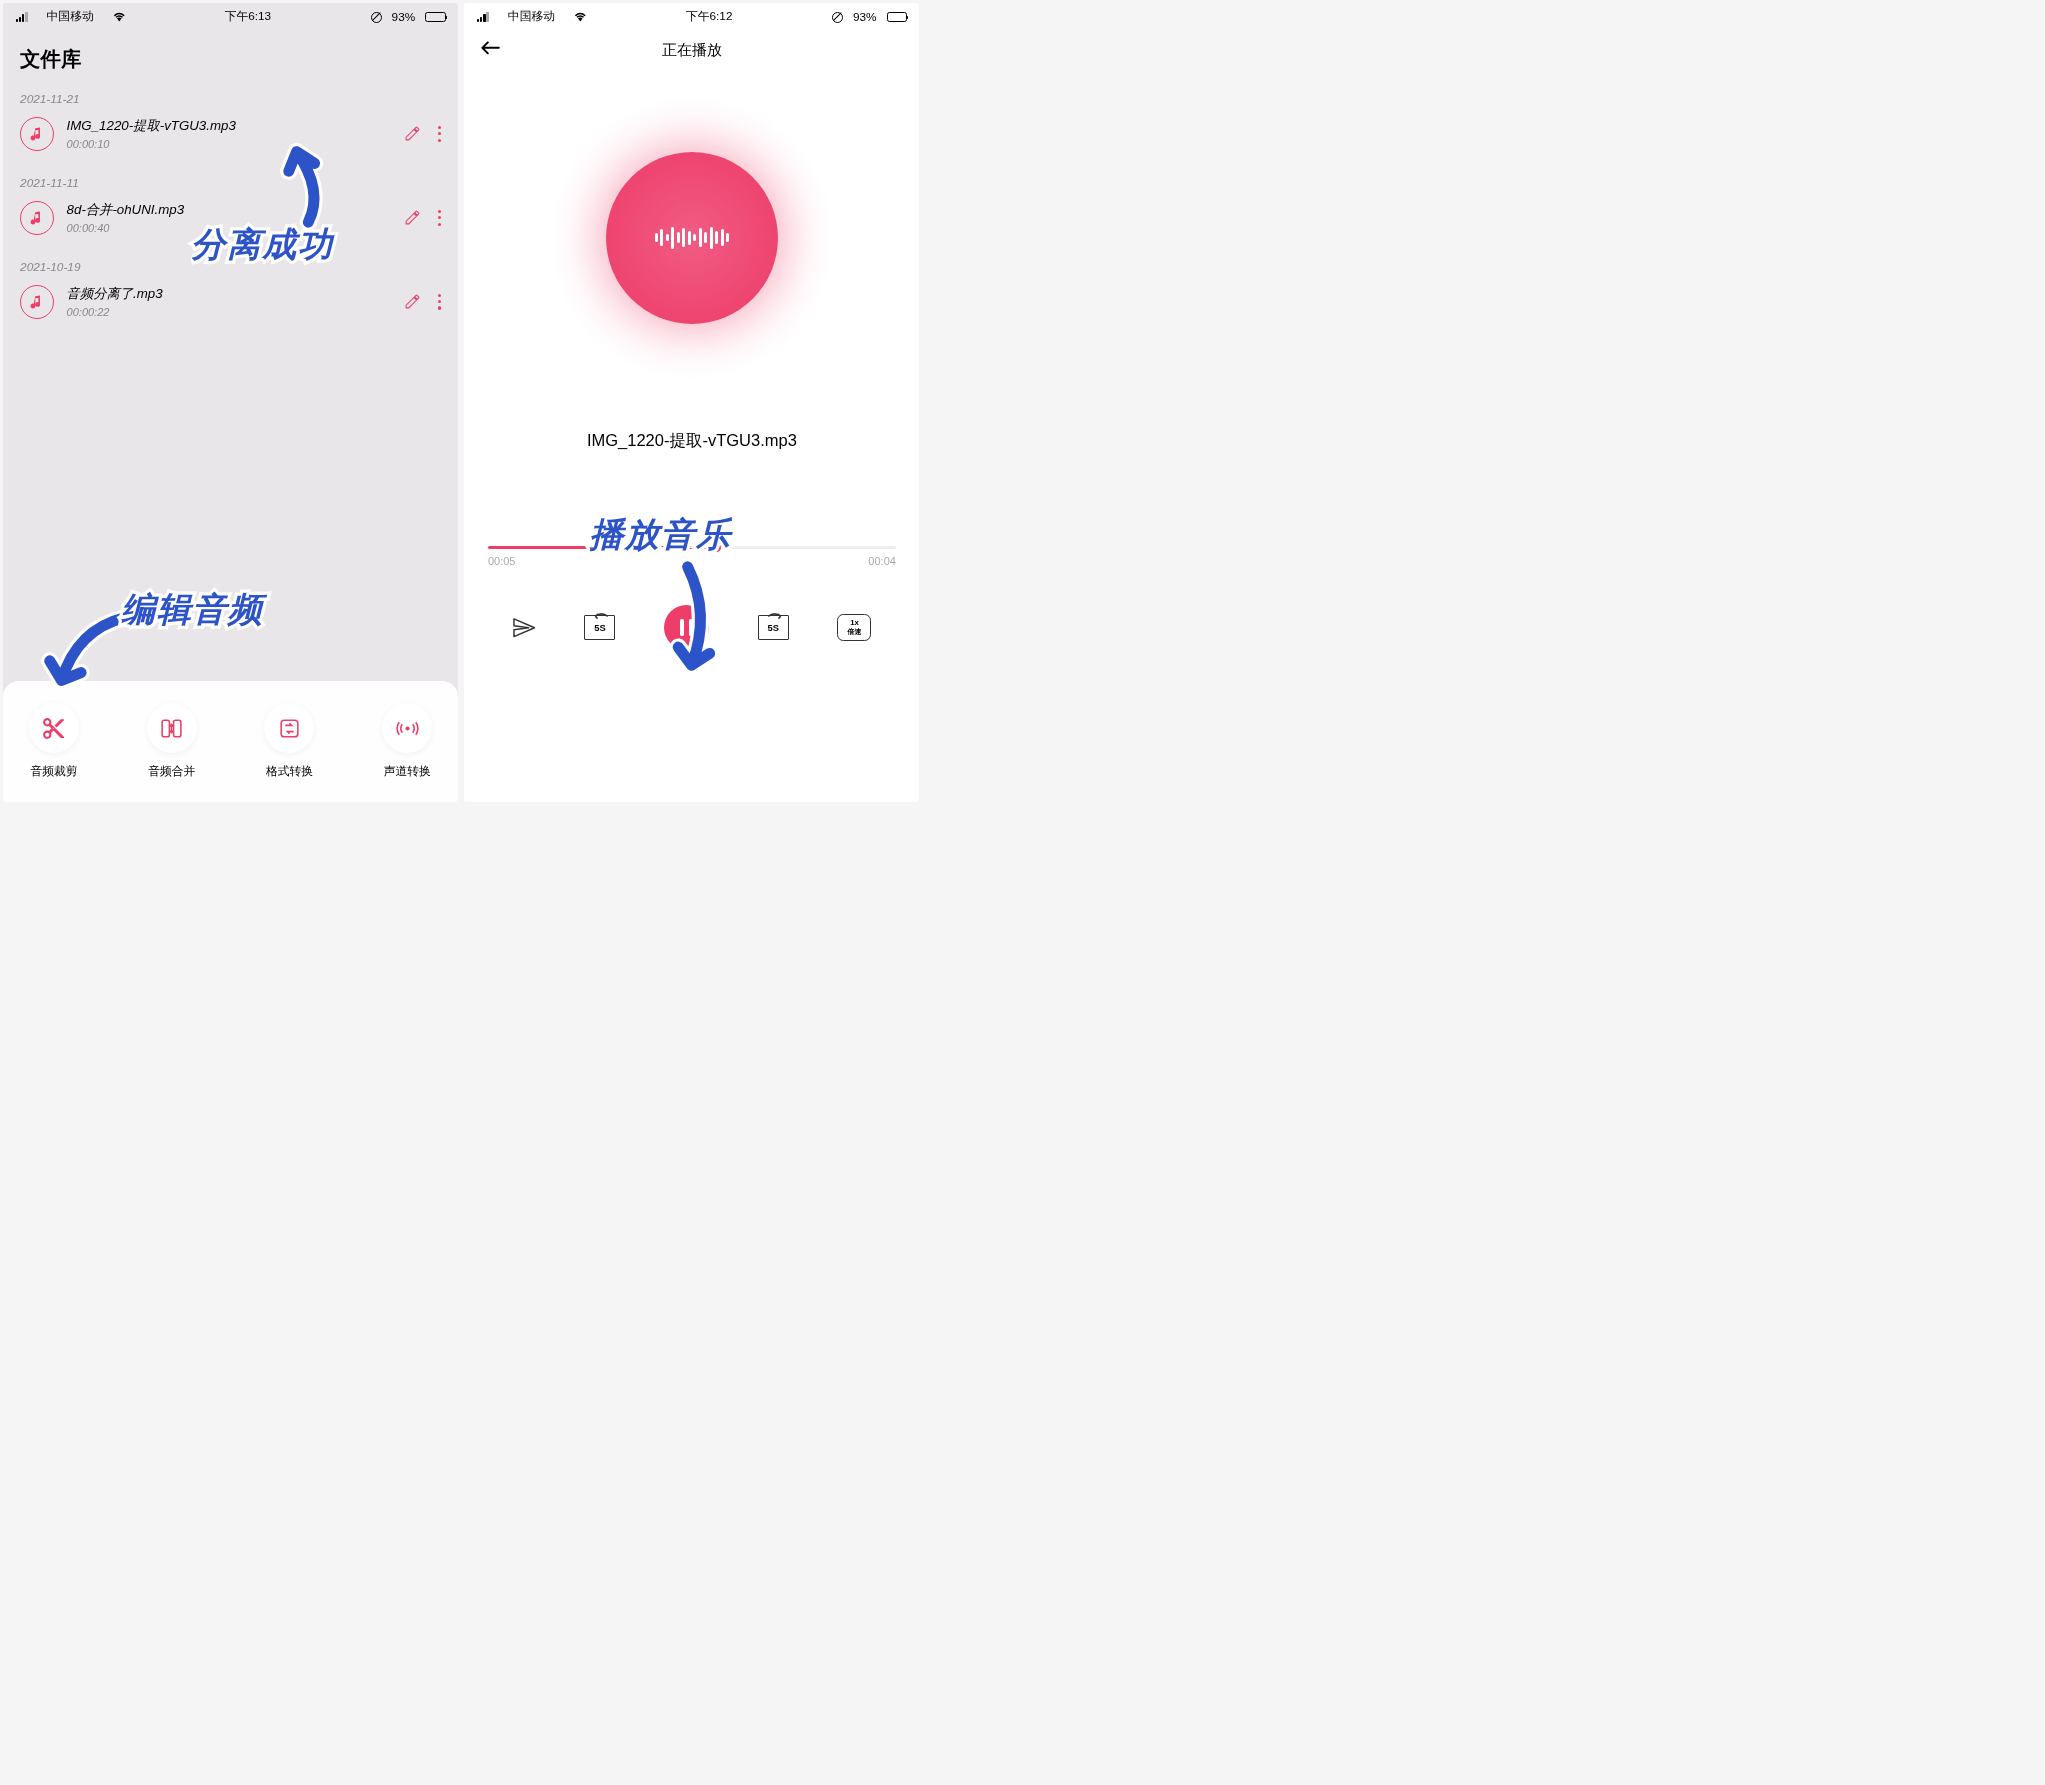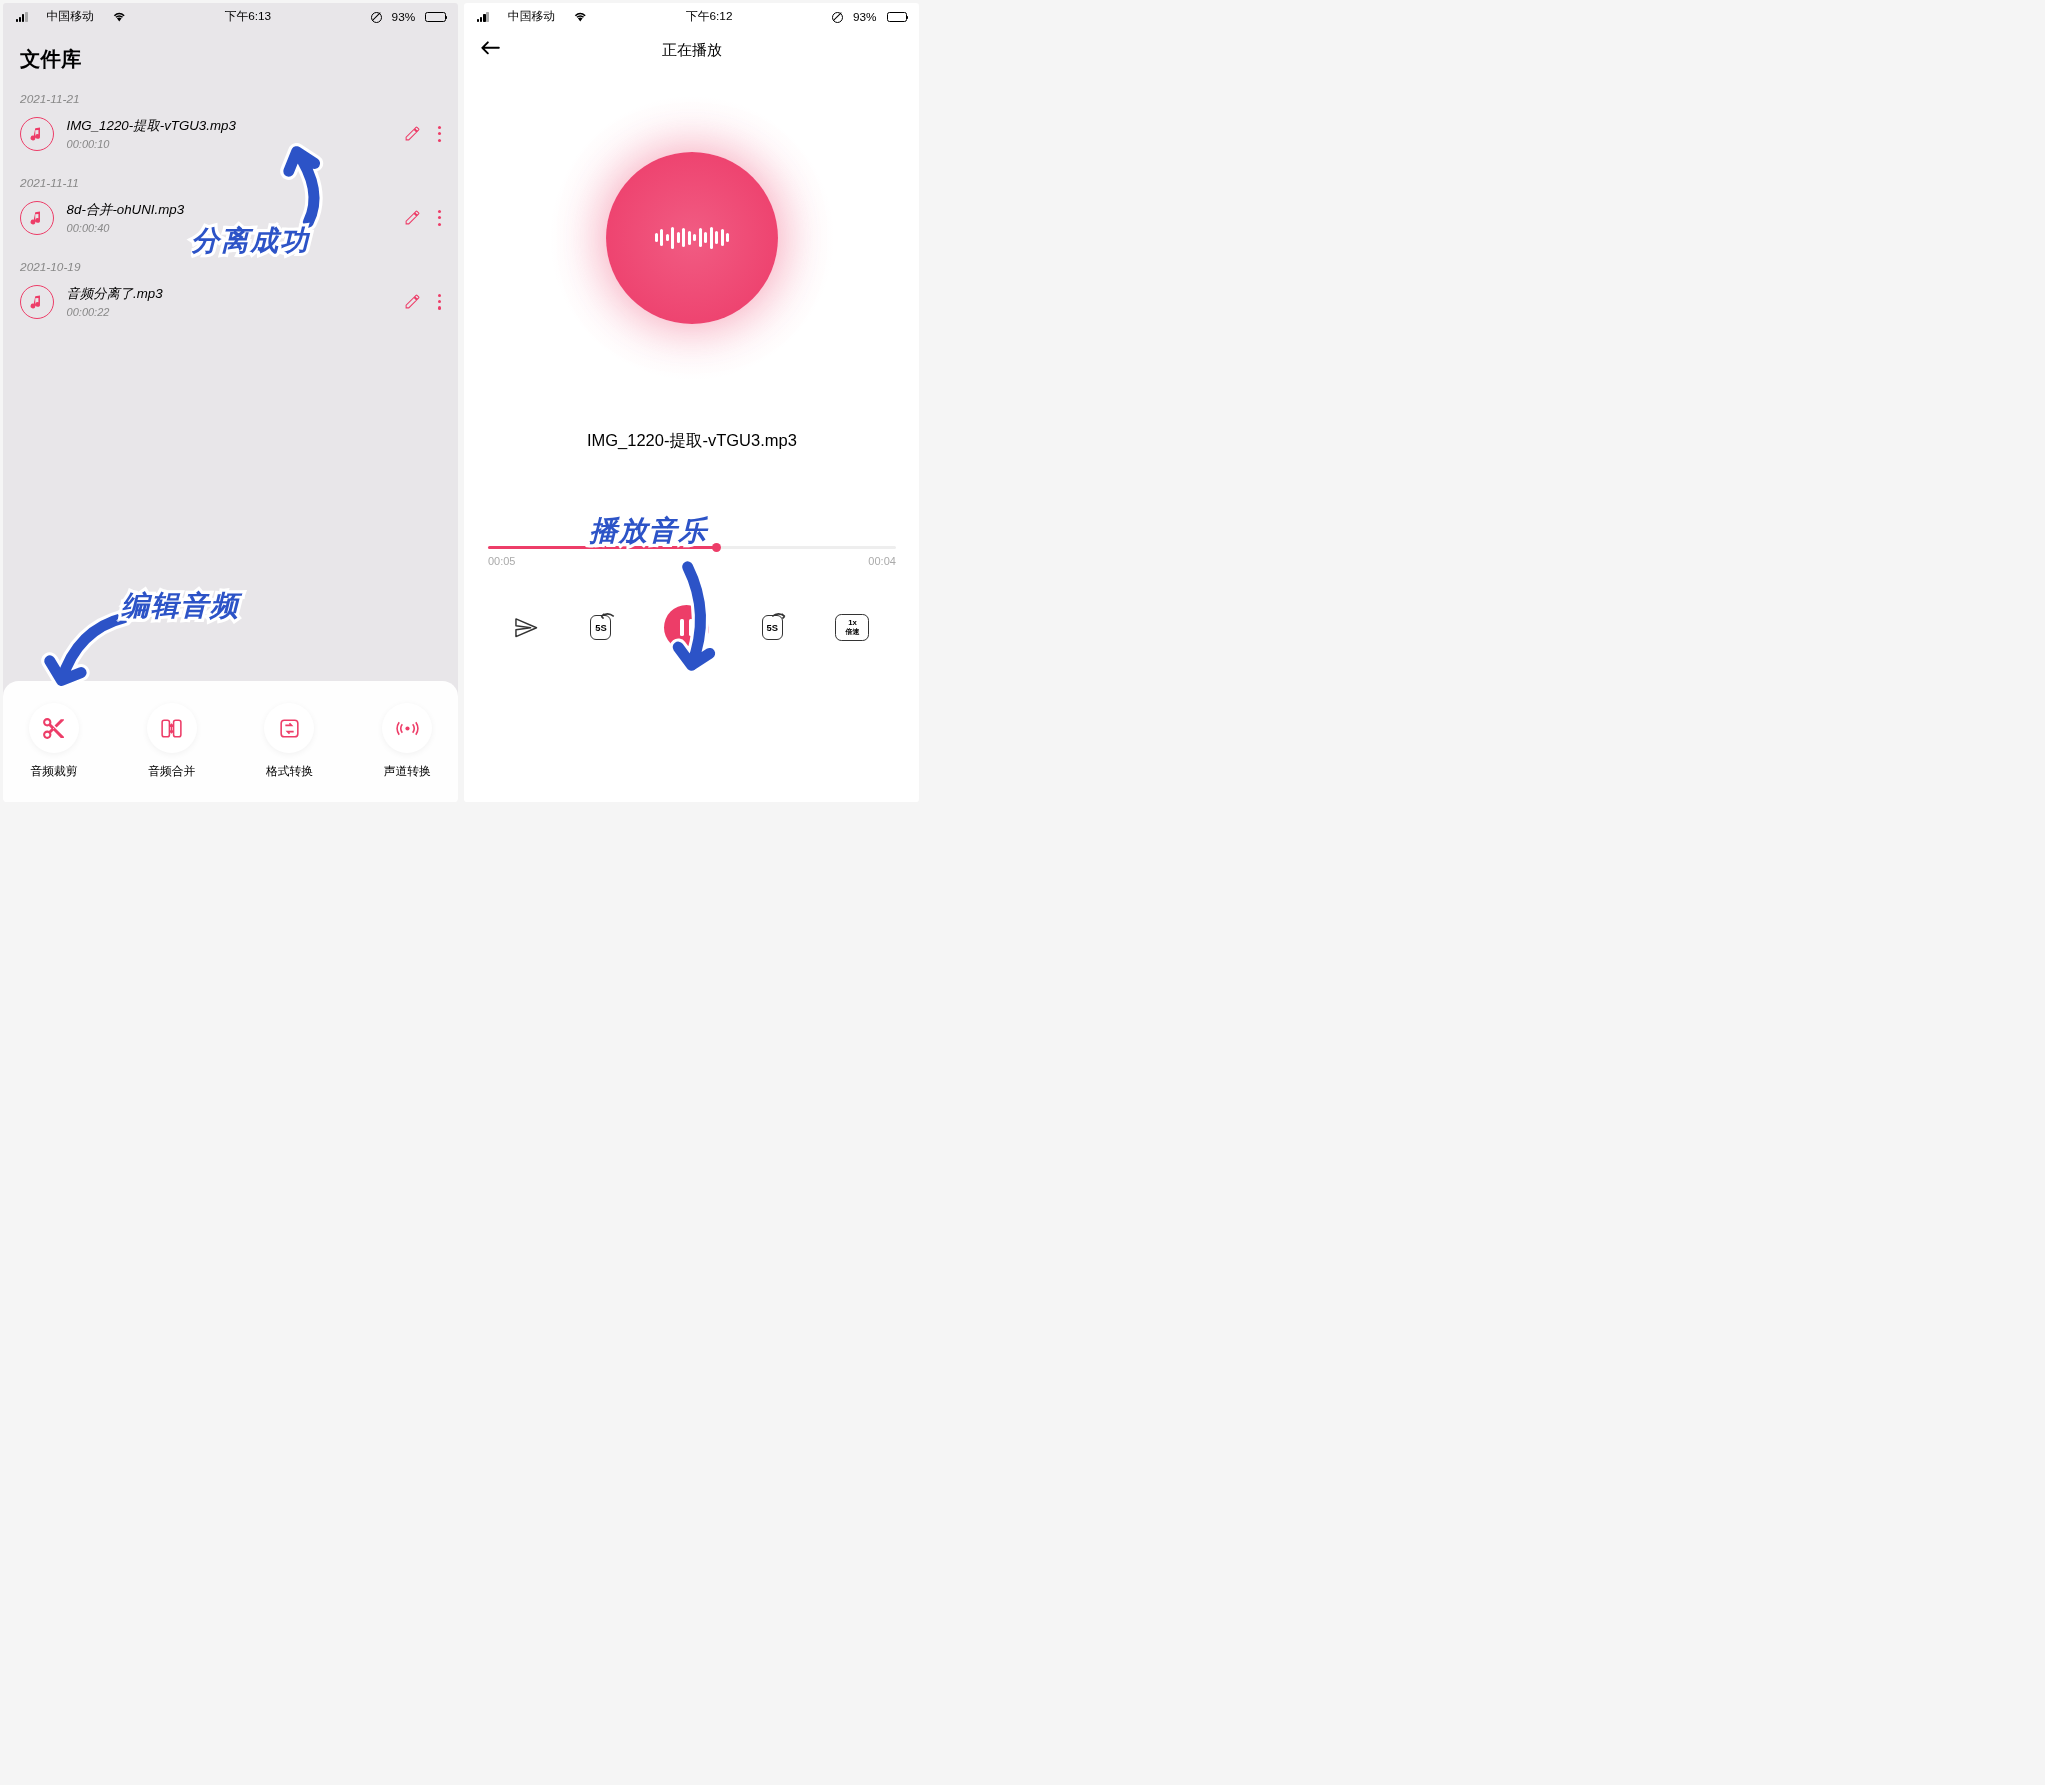--- a/index.html
+++ b/index.html
@@ -327,24 +327,24 @@
       display: flex;
       gap: 4.7px;
     }
     .pause-bars span {
       width: 3.9px;
       height: 17px;
       background: #fff;
       border-radius: 1.6px;
     }
     .skip-box {
-      width: 21px;
+      width: 31px;
       height: 25px;
       border: 1.6px solid #333;
-      border-radius: 6px;
+      border-radius: 1px;
       display: flex;
       align-items: center;
       justify-content: center;
       font-size: 9.4px;
       font-weight: 600;
       position: relative;
     }
     .speed-box {
       width: 34px;
       height: 27px;
@@ -355,21 +355,21 @@
       align-items: center;
       justify-content: center;
       font-size: 7px;
       font-weight: 600;
       line-height: 1.1;
     }
 
     
     .annotation {
       position: absolute;
-      font-size: 28px;
+      font-size: 34px;
       font-weight: 900;
       color: #2c53c7;
       -webkit-text-stroke: 6.3px #fff;
       paint-order: stroke fill;
       font-style: italic;
       letter-spacing: 1.6px;
       pointer-events: none;
       z-index: 100;
     }
     .arrow {

